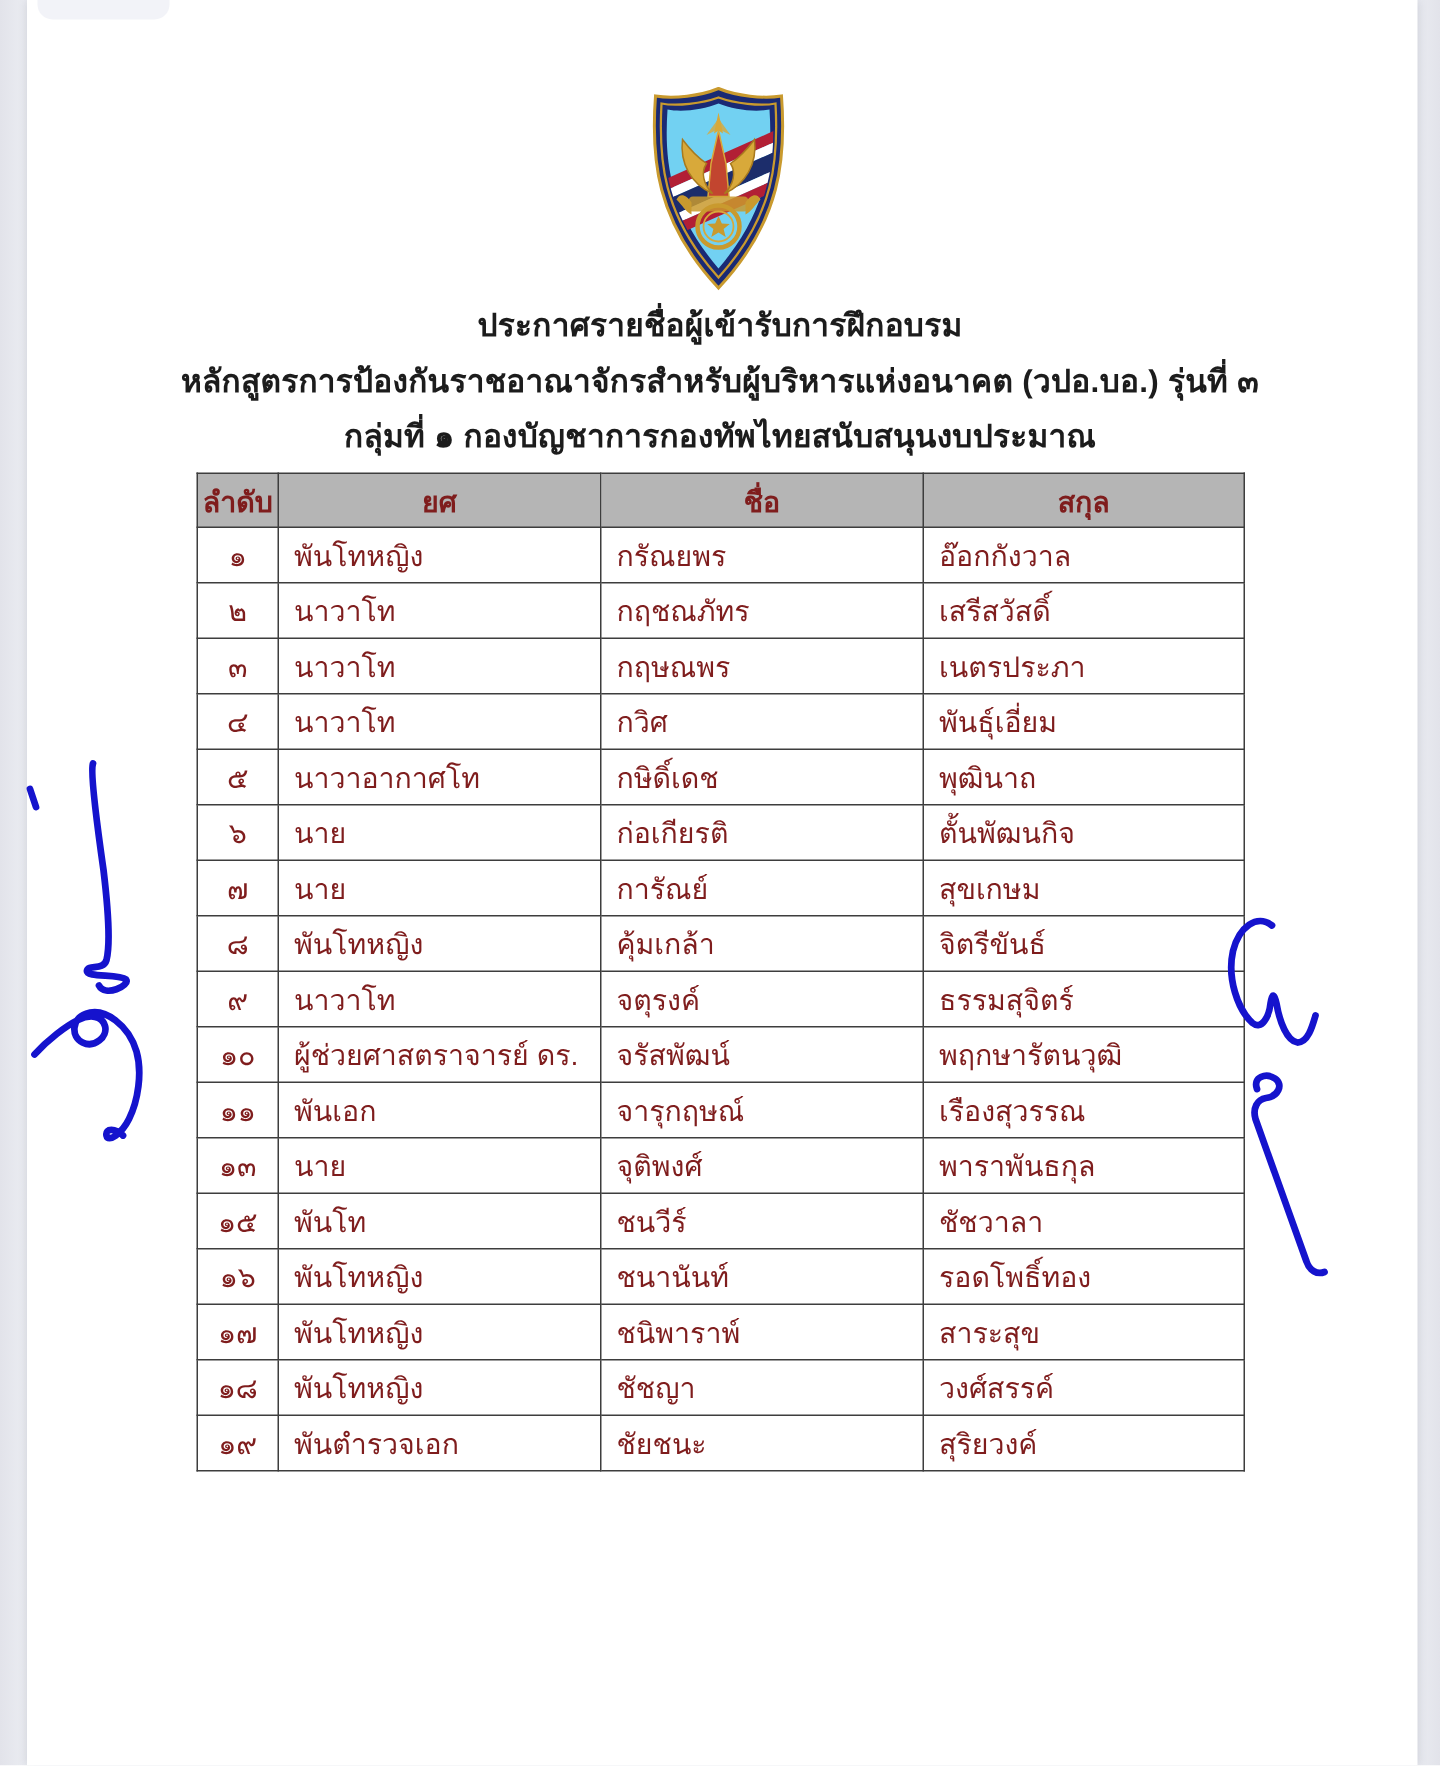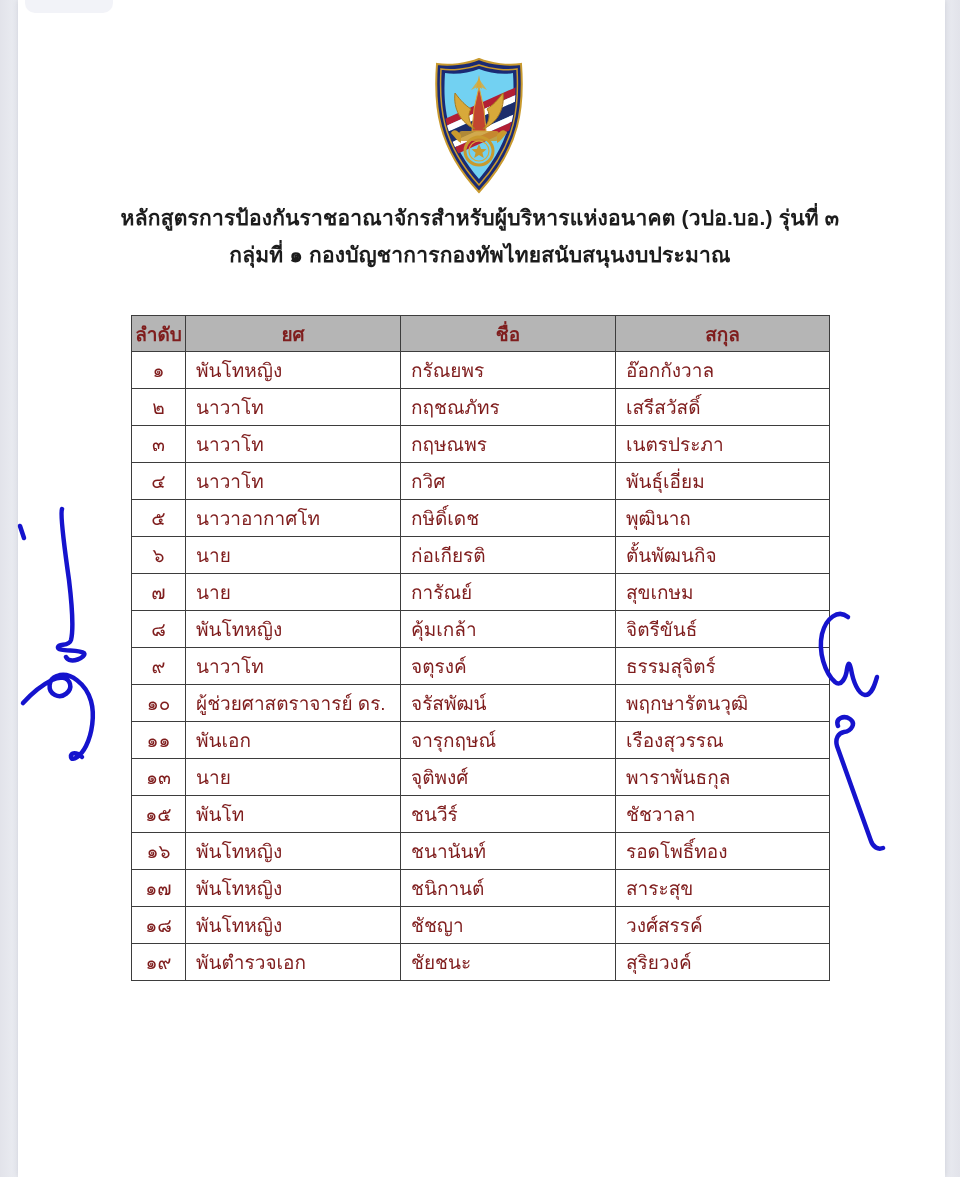--- a/index.html
+++ b/index.html
@@ -100,20 +100,21 @@
         <rect x="28" y="74" width="40" height="10" rx="3" fill="#c99a2e" opacity="0.85"></rect>
 
         <circle cx="48" cy="94" r="14" fill="none" stroke="#c99a2e" stroke-width="3"></circle>
         <circle cx="48" cy="94" r="10" fill="none" stroke="#d8a93a" stroke-width="1.2"></circle>
         <path d="M48,87 L50.2,92 L55.5,92.3 L51.4,95.7 L52.8,101 L48,98 L43.2,101 L44.6,95.7 L40.5,92.3 L45.8,92 Z" fill="#c99a2e"></path>
       </g>
     </svg>
   </div>
 
   <div class="title-block">
+    <div class="title-line">ประกาศรายชื่อผู้เข้ารับการฝึกอบรม</div>
     <div class="title-line">หลักสูตรการป้องกันราชอาณาจักรสำหรับผู้บริหารแห่งอนาคต (วปอ.บอ.) รุ่นที่ ๓</div>
     <div class="title-line">กลุ่มที่ ๑ กองบัญชาการกองทัพไทยสนับสนุนงบประมาณ</div>
   </div>
 
   <table class="roster">
     <colgroup>
       <col class="c-no">
         <col class="c-rank">
         <col class="c-first">
         <col class="c-last">
@@ -207,21 +208,21 @@
         </tr>
         <tr>
           <td class="num">๑๖</td>
           <td>พันโทหญิง</td>
           <td>ชนานันท์</td>
           <td>รอดโพธิ์ทอง</td>
         </tr>
         <tr>
           <td class="num">๑๗</td>
           <td>พันโทหญิง</td>
-          <td>ชนิกานต์</td>
+          <td>ชนิพาราพ์</td>
           <td>สาระสุข</td>
         </tr>
         <tr>
           <td class="num">๑๘</td>
           <td>พันโทหญิง</td>
           <td>ชัชญา</td>
           <td>วงศ์สรรค์</td>
         </tr>
         <tr>
           <td class="num">๑๙</td>

